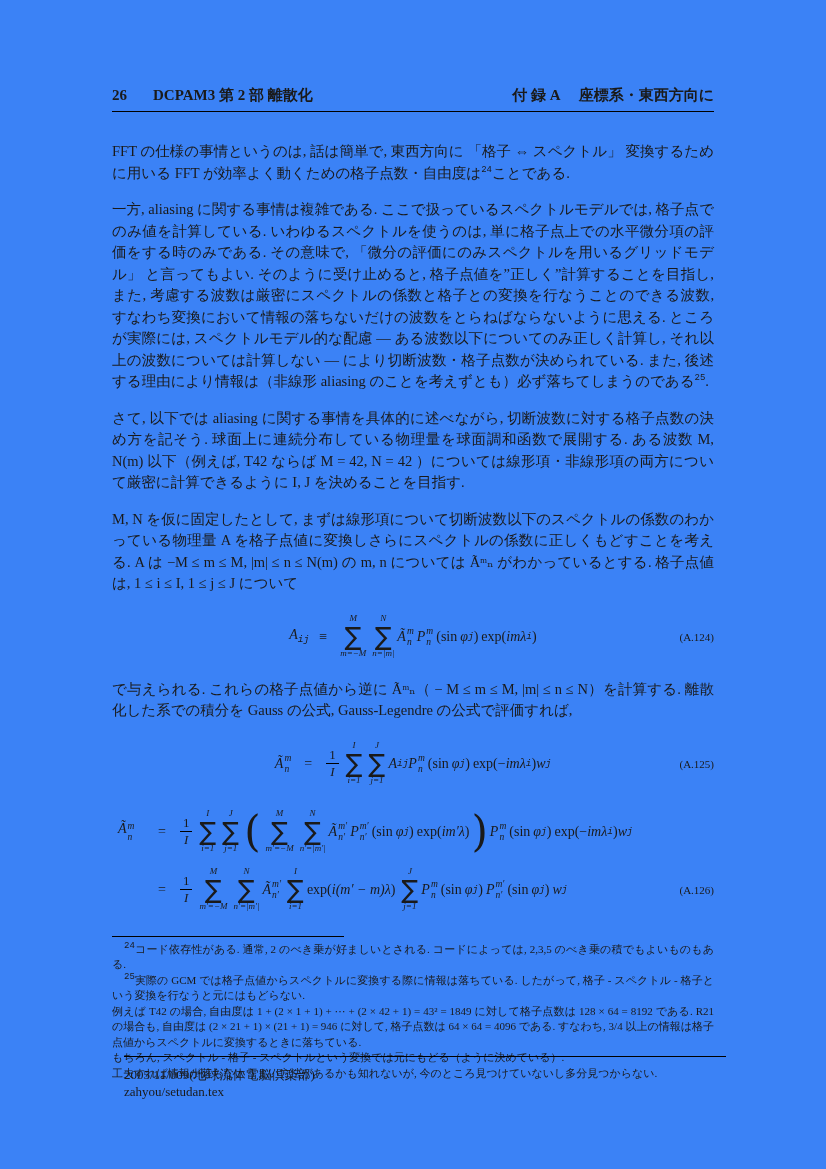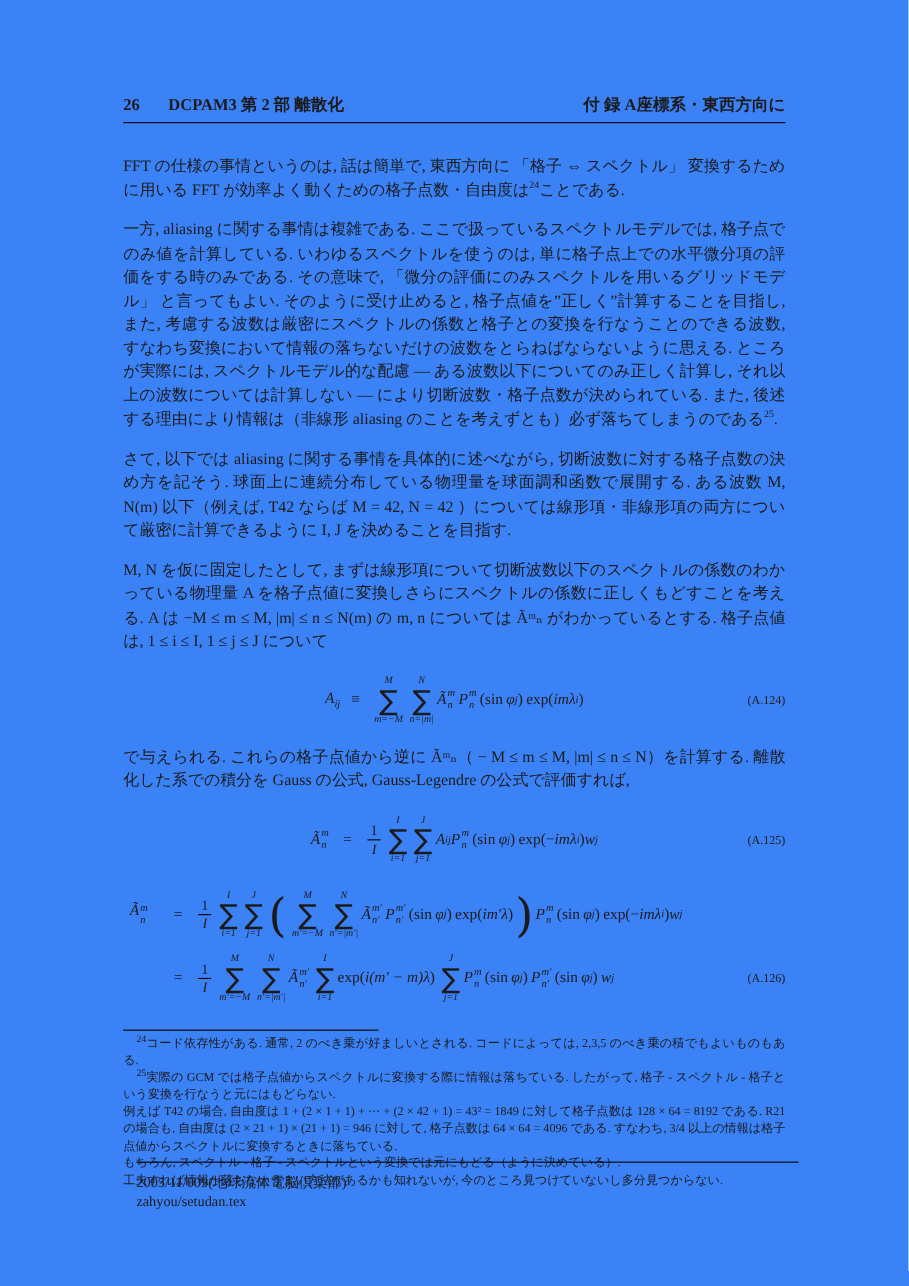--- a/index.html
+++ b/index.html
@@ -6,35 +6,35 @@
   .page {
     position:relative; width:826px; height:1169px; background:#3b82f6;
     font-family:"Liberation Serif","DejaVu Serif",serif;
     color:#1a1a1a; overflow:hidden;
   }
   .content { position:absolute; left:112px; top:86px; width:602px; }
 
   
   .hdr { display:flex; align-items:baseline; border-bottom:1.2px solid #000; padding-bottom:6px; font-size:15px; font-weight:bold; }
   .hdr .pgnum { margin-right:26px; }
-  .hdr .right { margin-left:auto; display:flex; }
+  .hdr .right { margin-left:auto; display:flex; gap:18px; }
 
   
   .para { font-size:14.5px; line-height:21.5px; text-align:justify; margin:0 0 15px 0; }
   .para.first { margin-top:29px; }
   sup.fn { font-size:9px; line-height:0; vertical-align:super; }
 
   
   .eq { position:relative; display:flex; align-items:center; justify-content:center; font-size:14px; margin:16px 0; min-height:52px; white-space:nowrap; }
   .eq.left { justify-content:flex-start; padding-left:6px; margin:6px 0; }
   .eqnum { position:absolute; right:0; font-size:11px; font-style:normal; }
   .mi { font-style:italic; }
   .mr { font-style:normal; }
   .rel { margin:0 10px; }
-  sub, sup { font-size:9.5px; }
+  sub, sup { font-size:9.5px;font-family:Liberation Mono, monospace; }
   sub { vertical-align:-0.35em; }
   .ss { display:inline-flex; flex-direction:column; align-items:flex-start; vertical-align:middle; margin:0 3px 0 1px; }
   .ss .t, .ss .b { font-size:9.5px; font-style:italic; line-height:1.15; }
   .sum { display:inline-flex; flex-direction:column; align-items:center; margin:0 3px; }
   .sum .slim { font-size:9px; font-style:italic; line-height:1.1; white-space:nowrap; }
   .sum .sg { font-size:25px; line-height:1.0; font-family:"DejaVu Sans",sans-serif; font-style:normal; }
   .frac { display:inline-flex; flex-direction:column; align-items:center; margin:0 4px; font-size:13px; line-height:1.2; }
   .frac .num { border-bottom:1px solid #000; padding:0 3px; }
   .frac .den { padding:0 3px; }
   .bigp { font-size:42px; font-weight:300; line-height:0.85; margin:0 2px; font-family:"DejaVu Serif",serif; }

